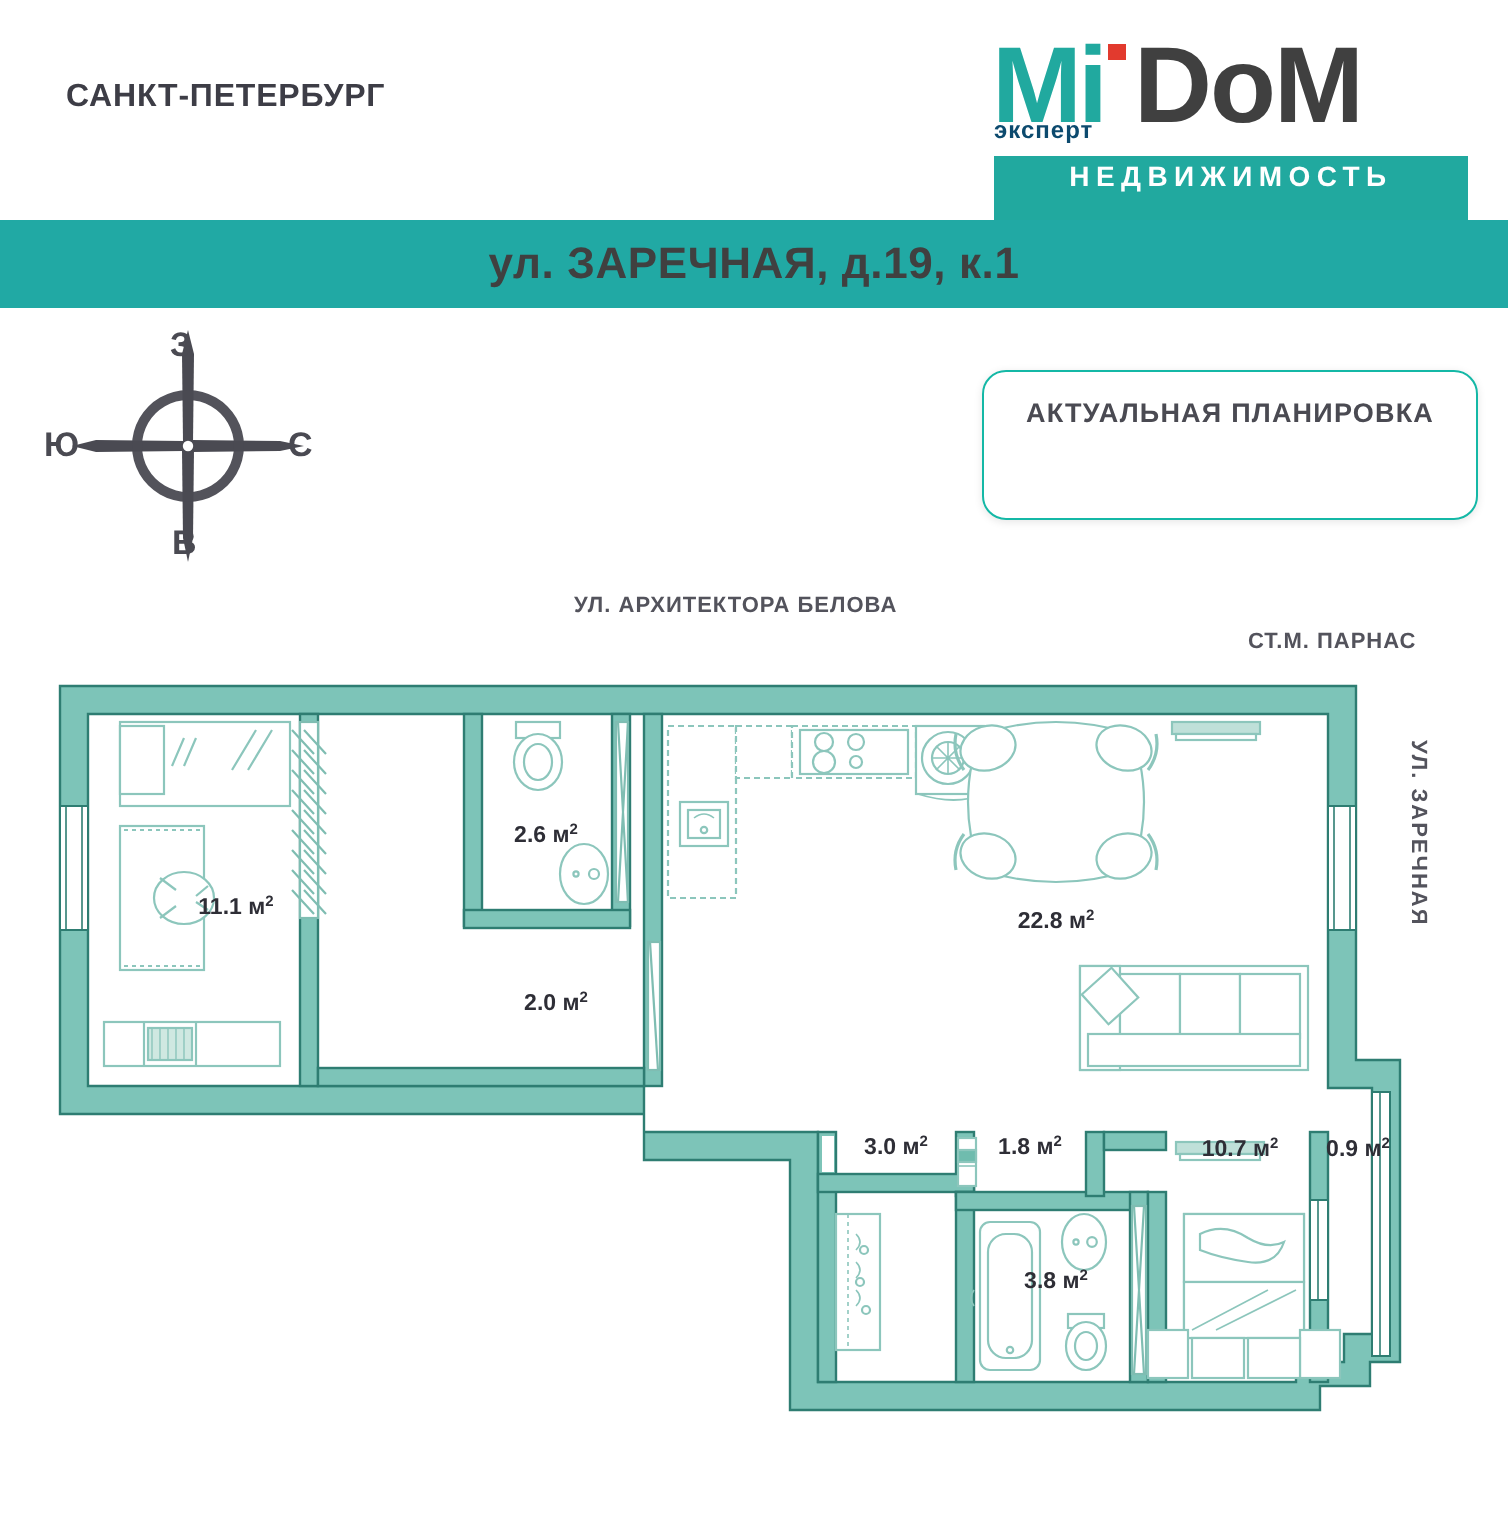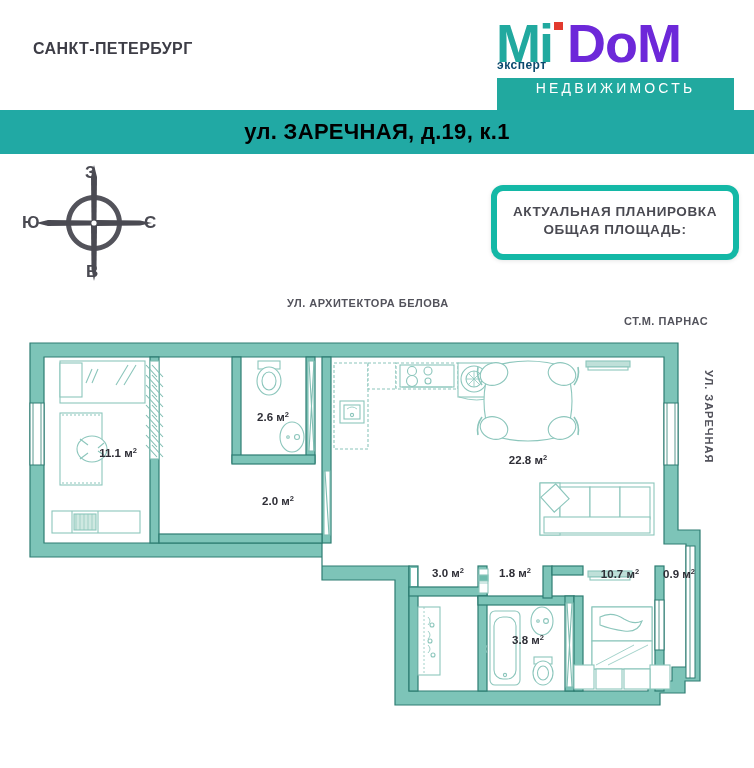--- a/index.html
+++ b/index.html
@@ -57,53 +57,53 @@
     position: absolute;
     left: 62px; top: 4px;
     width: 9px; height: 8px;
     background: #e23a2e;
   }
   .logo-dom {
     position: absolute;
     left: 75px; top: -2px;
     font-size: 54px;
     font-weight: bold;
-    color: #6d28d9;
+    color: #404040;
     letter-spacing: -1px;
     line-height: 54px;
   }
   .logo-expert {
     position: absolute;
     left: 5px; top: 40px;
     font-size: 12px;
     font-weight: bold;
     color: #0c4a6e;
     letter-spacing: 0.5px;
   }
   .logo-realty {
     position: absolute;
     left: 5px; top: 60px;
     width: 237px; height: 36px;
     background: #21a99f;
     color: #ffffff;
     font-size: 14px;
-    font-weight: normal;
+    font-weight: bold;
     letter-spacing: 3.2px;
     text-align: center;
     line-height: 21px;
     box-sizing: border-box;
   }
 
   
   .addr-banner {
     position: absolute;
     left: 0; top: 110px;
     width: 754px; height: 44px;
     background: #21a9a4;
-    color: #000000;
+    color: #404040;
     font-size: 22px;
     font-weight: bold;
     text-align: center;
     line-height: 44px;
     letter-spacing: 0.3px;
   }
 
   
   .compass {
     position: absolute;
@@ -121,21 +121,21 @@
   .cp-w { left: 0px;  top: 50px; }
   .cp-e { left: 122px; top: 50px; }
   .cp-s { left: 64px; top: 99px; }
 
   
   .info-box {
     position: absolute;
     left: 491px; top: 185px;
     width: 248px; height: 75px;
     background: #ffffff;
-    border: 6px solid #14b8a6;
+    border: 1px solid #14b8a6;
     border-radius: 12px;
     box-shadow: 0 1px 4px rgba(0,0,0,0.10);
     text-align: center;
     box-sizing: border-box;
     padding-top: 12px;
   }
   .info-l1, .info-l2 {
     font-size: 13.5px;
     font-weight: bold;
     color: #4a4a52;
@@ -223,21 +223,20 @@
     <circle cx="72" cy="60" r="2.6" fill="#ffffff"></circle>
   </svg>
   <span class="cp-label cp-n">З</span>
   <span class="cp-label cp-w">Ю</span>
   <span class="cp-label cp-e">С</span>
   <span class="cp-label cp-s">В</span>
 </div>
 
 <div class="info-box">
   <div class="info-l1">АКТУАЛЬНАЯ ПЛАНИРОВКА</div>
-  <div class="info-l2">ОБЩАЯ ПЛОЩАДЬ:</div>
 </div>
 
 <div class="street-label sl-belova">УЛ. АРХИТЕКТОРА БЕЛОВА</div>
 <div class="street-label sl-parnas">СТ.М. ПАРНАС</div>
 <div class="street-label sl-zarech">УЛ. ЗАРЕЧНАЯ</div>
 
 <div class="plan-wrap">
 <svg width="754" height="420" viewBox="0 0 754 420">
 
   <g id="walls" fill="#7dc4b8" stroke="#2e7d72" stroke-width="1.2">

